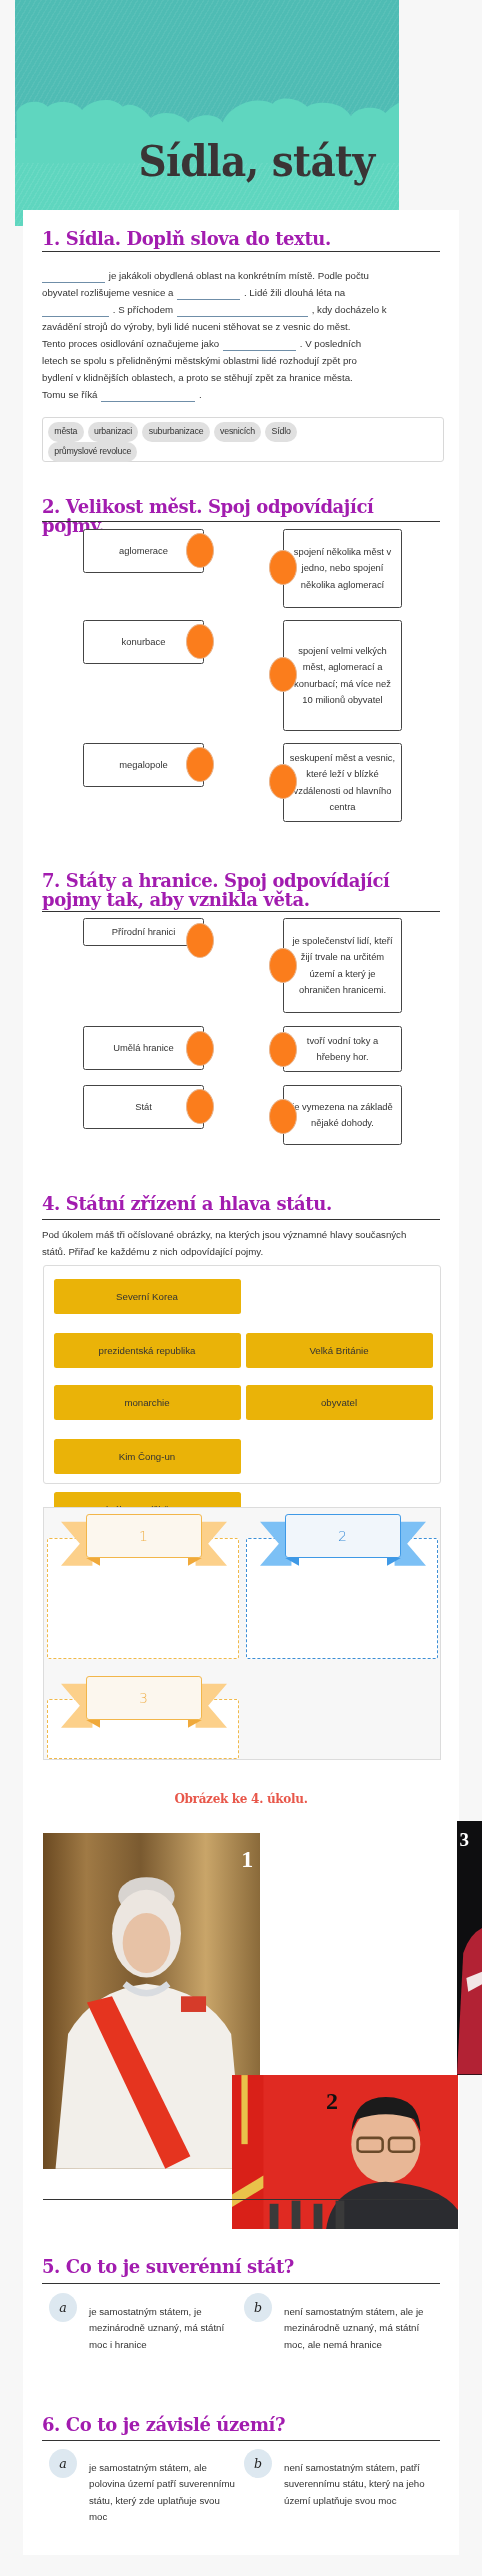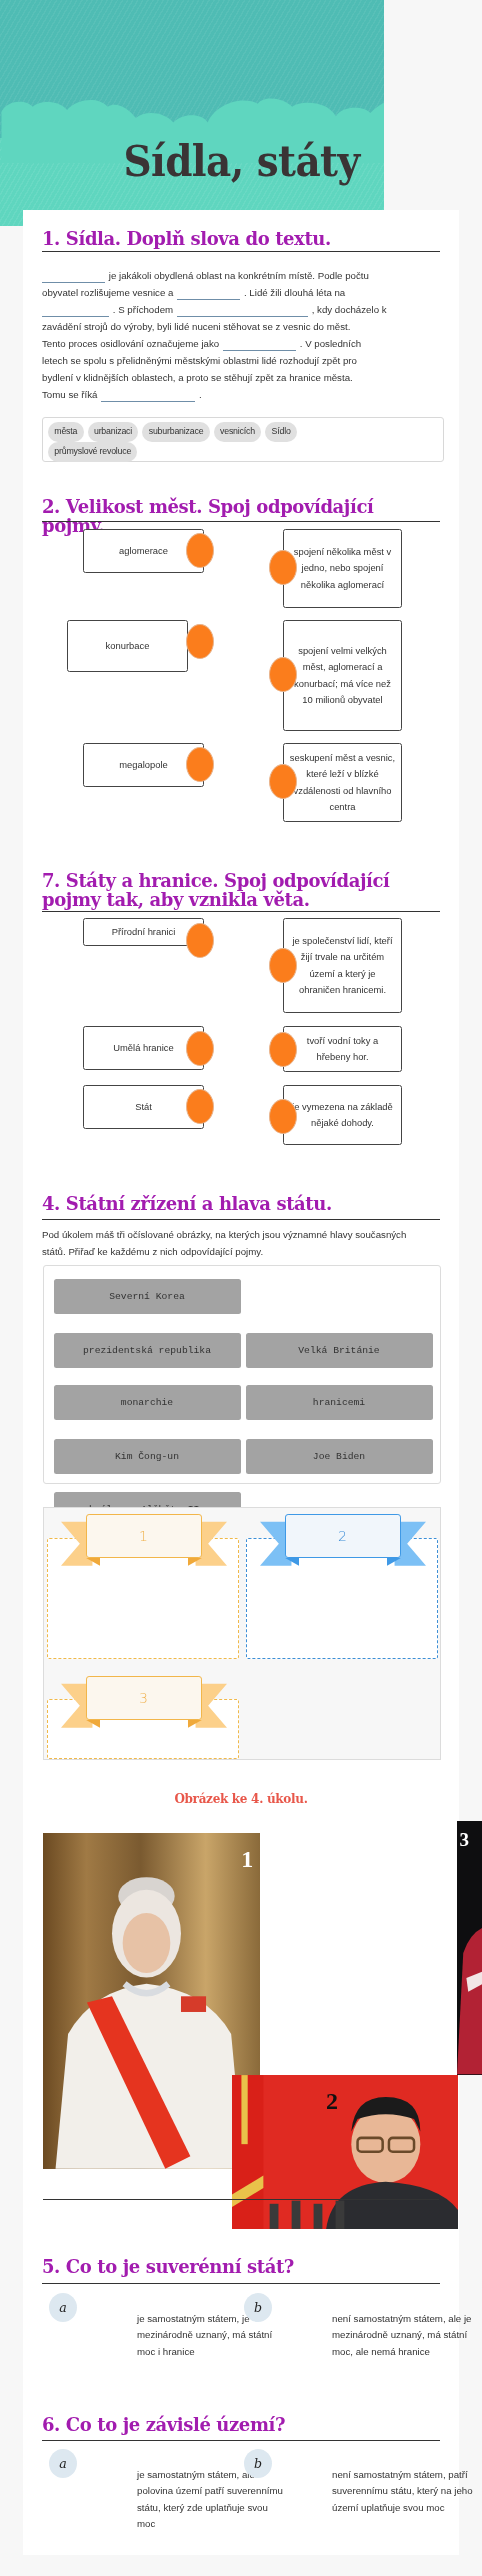--- a/index.html
+++ b/index.html
@@ -5,21 +5,21 @@
   * { box-sizing: border-box; margin: 0; padding: 0; }
   html, body { width: 483px; height: 2576px; }
   body {
     background: #f7f7f7;
     font-family: "Liberation Sans", "DejaVu Sans", sans-serif;
     color: #333;
     position: relative;
     overflow: hidden;
   }
   .hero {
-    position: absolute; left: 0; top: 0; width: 384px; height: 226px;
+    position: absolute; left: 15px; top: 0; width: 384px; height: 226px;
     background:
       repeating-linear-gradient(120deg, rgba(255,255,255,0.07) 0 1.3px, rgba(0,0,0,0) 1.3px 4.4px),
       #5fd6bf;
     overflow: hidden;
   }
   .hero .sky {
     position: absolute; left: 0; top: 0; width: 483px; height: 138px;
     background:
       repeating-linear-gradient(120deg, rgba(255,255,255,0.06) 0 1.3px, rgba(0,0,0,0) 1.3px 4.4px),
       #4fbcb4;
@@ -65,23 +65,23 @@
   }
   .dot {
     position: absolute; width: 28px; height: 35px; border-radius: 50%;
     background: #fb7d1c; border: 0.9px solid #e8b48d;
   }
   .gridbox {
     position: absolute; left: 19.5px; top: 1055px; width: 398px; height: 219px;
     border: 0.6px solid #dcdcdc; border-radius: 3.1px; background: #fff;
   }
   .tile {
-    position: absolute; width: 187px; height: 35px; background: #a3a3a3; border-radius: 2.5px;
+    position: absolute; width: 187px; height: 35px; background: #eab308; border-radius: 2.5px;
     display: flex; align-items: center; justify-content: center;
-    font-size: 9.7px; color: #333; font-family: Liberation Mono, monospace;
+    font-size: 9.7px; color: #333;
   }
   .catbox {
     position: absolute; left: 19.5px; top: 1297px; width: 398px; height: 253px;
     border: 0.6px solid #dcdcdc; background: #f7f7f7;
   }
   .drop {
     position: absolute; width: 192px; height: 121px; background: #fff;
     border: 1.3px dashed #f0b94a; border-radius: 2.5px;
   }
   .drop.blue { border-color: #3d8fd6; }
@@ -102,22 +102,22 @@
   .photo .num {
     position: absolute; font-family: "Liberation Serif", serif; font-weight: 700; font-size: 24px;
   }
   .opt { position: absolute; width: 189px; }
   .opt .badge {
     position: absolute; left: 0; top: 0; width: 28px; height: 29px; border-radius: 50%;
     background: #dde8f0; display: flex; align-items: center; justify-content: center;
     font-family: "DejaVu Serif", serif; font-size: 12.6px; color: #222; font-style: italic;
   }
   .opt .otext {
-    position: absolute; left: 40px; top: 18px; width: 151px;
-    font-size: 9.7px; line-height: 16.3px; color: #333; margin-left: 48px;
+    position: absolute; left: 40px; top: 11px; width: 151px;
+    font-size: 9.7px; line-height: 16.3px; color: #333;
   }
 </style>
 </head>
 <body>
 
 <div class="hero">
   <div class="sky"></div>
   <svg class="clouds" width="483" height="75" viewBox="0 0 768 120">
     <path fill="#5fd6bf" d="M0 38 C10 18,40 18,50 30 C60 20,90 18,105 35 C115 22,150 10,170 30 C185 20,205 35,215 48 C230 35,260 38,275 55 C290 40,320 40,330 55 C340 30,380 10,410 25 C420 12,450 15,465 30 C480 20,520 20,535 45 C545 28,580 28,590 40 C605 25,630 10,660 15 C680 5,710 8,725 20 C740 10,760 12,768 18 L768 120 L0 120 Z"></path>
   </svg>
@@ -156,21 +156,21 @@
 
   <div class="mbox" style="left:60px;top:319px;width:121px;height:44px;">
       <span>aglomerace</span>
     </div>
   <div class="dot" style="left:163px;top:323px;"></div>
   <div class="mbox" style="left:260px;top:319px;width:119px;height:79px;">
       <span>spojení několika měst v jedno, nebo spojení několika aglomerací</span>
     </div>
   <div class="dot" style="left:246px;top:340px;"></div>
 
-  <div class="mbox" style="left:44px;top:410px;width:121px;height:52px;">
+  <div class="mbox" style="left:60px;top:410px;width:121px;height:44px;">
       <span>konurbace</span>
     </div>
   <div class="dot" style="left:163px;top:414px;"></div>
   <div class="mbox" style="left:260px;top:410px;width:119px;height:111px;">
       <span>spojení velmi velkých měst, aglomerací a konurbací; má více než 10 milionů obyvatel</span>
     </div>
   <div class="dot" style="left:246px;top:447px;"></div>
 
   <div class="mbox" style="left:60px;top:533px;width:121px;height:44px;">
       <span>megalopole</span>
@@ -213,23 +213,22 @@
 
   <div class="h2" style="top:984px;">4. Státní zřízení a hlava státu.</div>
   <div class="hr" style="top:1009px;"></div>
   <div class="para" style="top:1016px;width:390px;">Pod úkolem máš tři očíslované obrázky, na kterých jsou významné hlavy současných států. Přiřaď ke každému z nich odpovídající pojmy.</div>
 
   <div class="gridbox">
     <div class="tile" style="left:10px;top:13px;">Severní Korea</div>
     <div class="tile" style="left:10px;top:67px;">prezidentská republika</div>
     <div class="tile" style="left:202px;top:67px;">Velká Británie</div>
     <div class="tile" style="left:10px;top:119px;text-align:right;">monarchie</div>
-    <div class="tile" style="left:202px;top:119px;">hranicemi</div>
+    <div class="tile" style="left:202px;top:119px;">obyvatel</div>
     <div class="tile" style="left:10px;top:173px;">Kim Čong-un</div>
-    <div class="tile" style="left:202px;top:173px;">Joe Biden</div>
     <div class="tile" style="left:10px;top:226px;height:35px;">královna Alžběta II.</div>
   </div>
 
   <div class="catbox">
 
     <div class="drop" style="left:3.8px;top:29.5px;"></div>
     <div class="ribbon" style="left:17px;top:6.3px;">
       <svg width="166" height="53" style="position:absolute;left:0;top:0;" viewBox="0 0 264 84">
         <polygon points="0,12 50,12 50,82 0,82 30,47" fill="#fcd08a"></polygon>
         <polygon points="264,12 214,12 214,82 264,82 234,47" fill="#fcd08a"></polygon>

